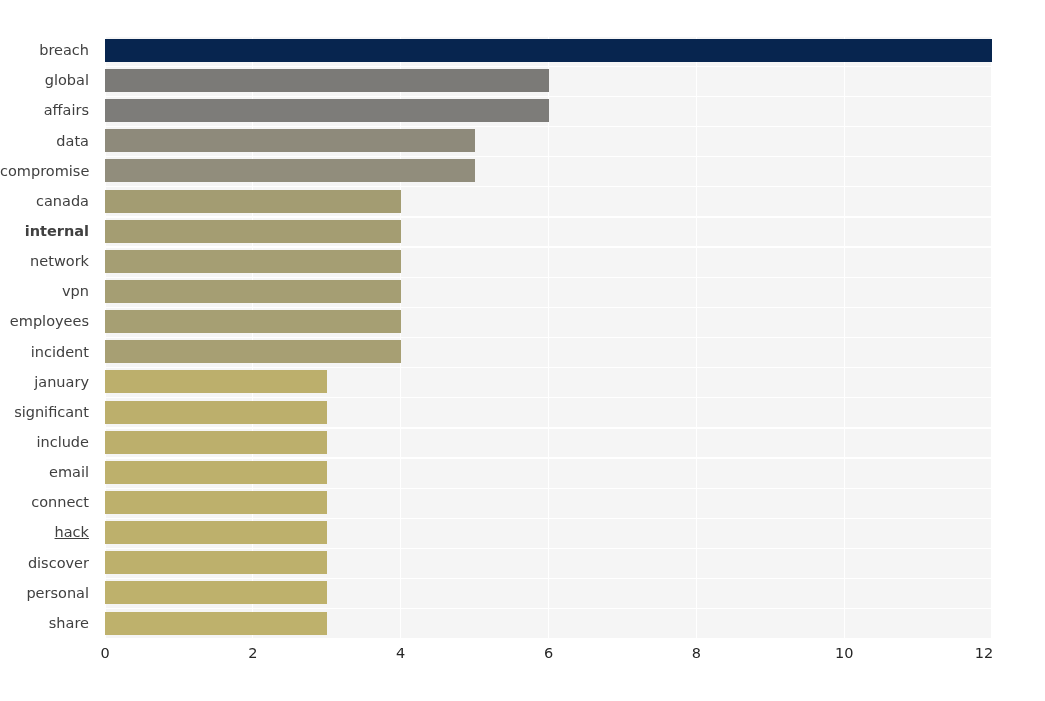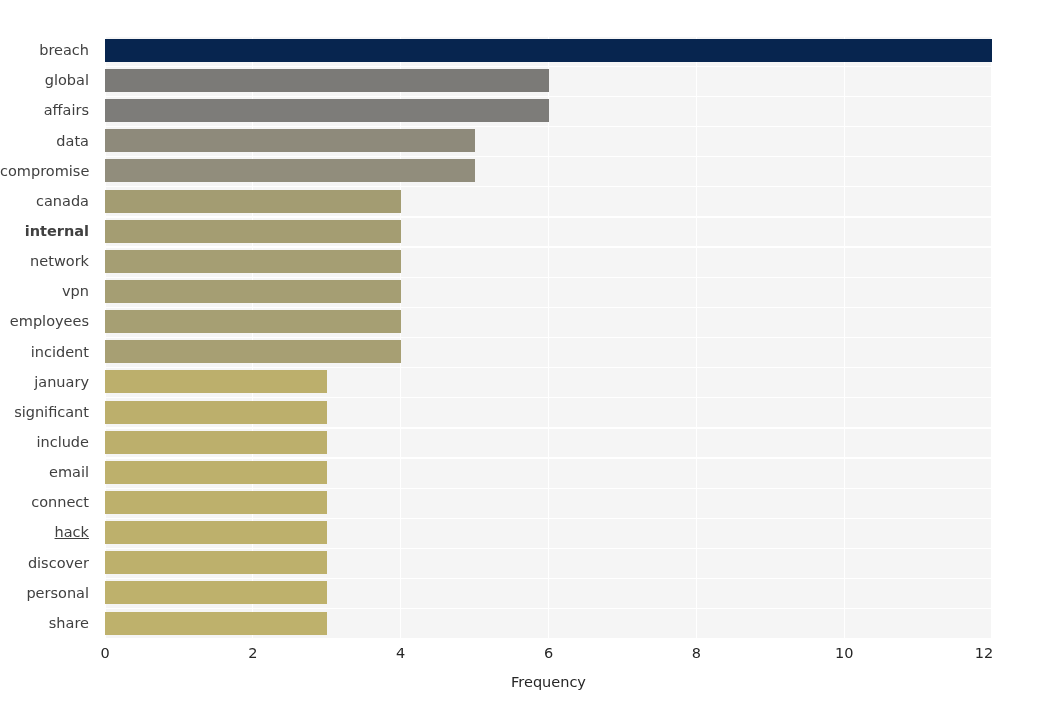--- a/index.html
+++ b/index.html
@@ -255,15 +255,14 @@
   <div id="x-labels">
       <div class="xtick" style="left: 0px;">0</div>
       <div class="xtick" style="left: 147.833px;">2</div>
       <div class="xtick" style="left: 295.667px;">4</div>
       <div class="xtick" style="left: 443.5px;">6</div>
       <div class="xtick" style="left: 591.333px;">8</div>
       <div class="xtick" style="left: 739.167px;">10</div>
       <div class="xtick" style="left: 839px; margin-left: 40px;">12</div>
     </div>
 
-  <div id="x-axis-label">Frequency</div>
 
 </div>
 
 </body></html>

